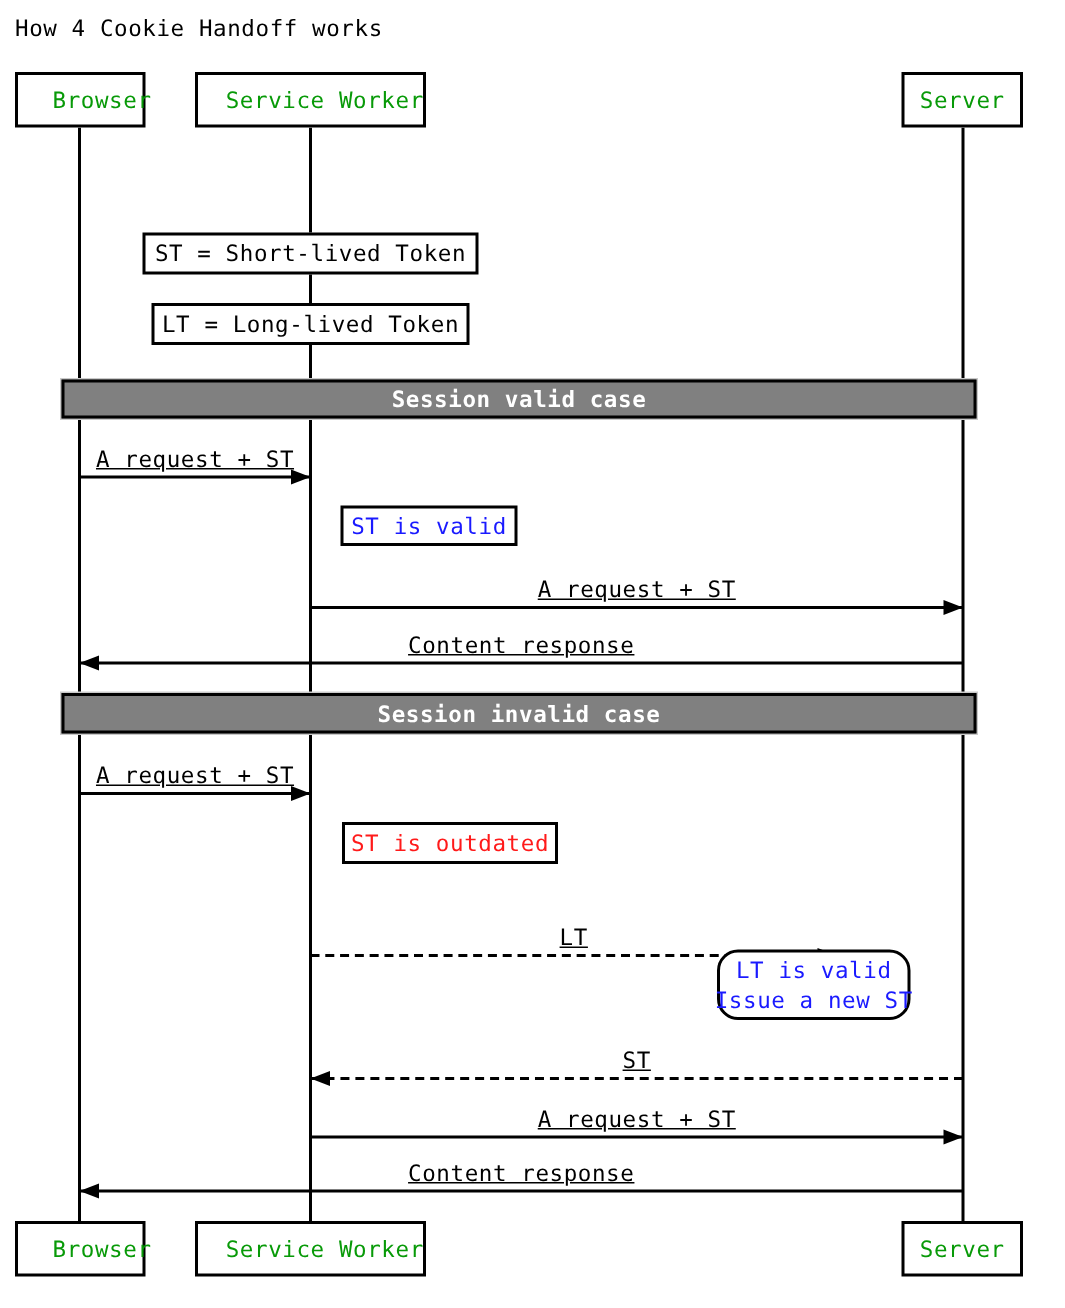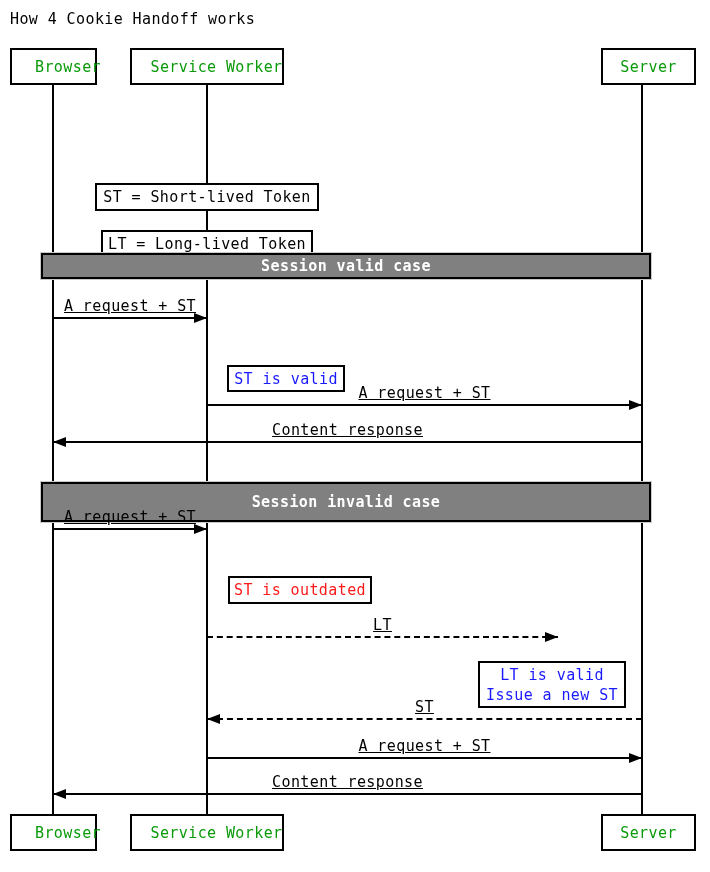--- a/index.html
+++ b/index.html
@@ -20,41 +20,41 @@
   .pbox{
     position:absolute;box-sizing:border-box;height:37px;
     border:2px solid #000;background:#fff;color:#089a08;
     display:flex;align-items:center;justify-content:center;
     font-size:15px;letter-spacing:.4px;white-space:nowrap;
   }
   .row-top{top:48px;}
   .row-bottom{top:814px;}
   .pb-browser{left:10px;width:87px;padding-left:29px;}
   .pb-sw{left:130px;width:154px;padding-left:19px;}
-  .pb-server{left:601px;width:95px;}
+  .pb-server{left:601px;width:81px;}
 
   .note{
     position:absolute;box-sizing:border-box;border:2px solid #000;background:#fff;
     display:flex;flex-direction:column;align-items:center;justify-content:center;
-    font-size:15px;letter-spacing:.4px;white-space:nowrap;line-height:20px;margin-top:28px;
+    font-size:15px;letter-spacing:.4px;white-space:nowrap;line-height:20px;
   }
   .n-st{left:95px;top:155px;width:224px;height:28px;}
   .n-lt{left:101px;top:202px;width:212px;height:28px;}
   .n-valid{left:227px;top:337px;width:118px;height:27px;color:#1a1aff;}
   .n-outdated{left:228px;top:548px;width:144px;height:28px;color:#ff1a1a;}
-  .n-ltvalid{left:478px;top:633px;width:148px;height:47px;color:#1a1aff;}
+  .n-ltvalid{left:478px;top:633px;width:129px;height:47px;color:#1a1aff;border-radius:14px;}
 
   .divider{
     position:absolute;box-sizing:border-box;left:41px;width:610px;
     border:2px solid #000;background:#808080;box-shadow:0 0 0 1px #c9c9c9;
     display:flex;align-items:center;justify-content:center;
     color:#fff;font-weight:bold;font-size:15px;letter-spacing:.4px;white-space:nowrap;
   }
   .d-valid{top:253px;height:26px;}
-  .d-invalid{top:462px;height:40px;margin-top:20px;}
+  .d-invalid{top:462px;height:27px;}
 
   .msg{position:absolute;height:22px;text-decoration:underline;}
   .msg .lbl{
     display:block;height:20px;line-height:18px;width:100%;text-align:center;
     font-size:15px;letter-spacing:.4px;white-space:nowrap;
   }
   .msg .line{height:0;border-top:2px solid #000;}
   .msg.dashed .line{border-top-style:dashed;}
   .msg .head{position:absolute;top:16px;width:0;height:0;
     border-top:5px solid transparent;border-bottom:5px solid transparent;}

